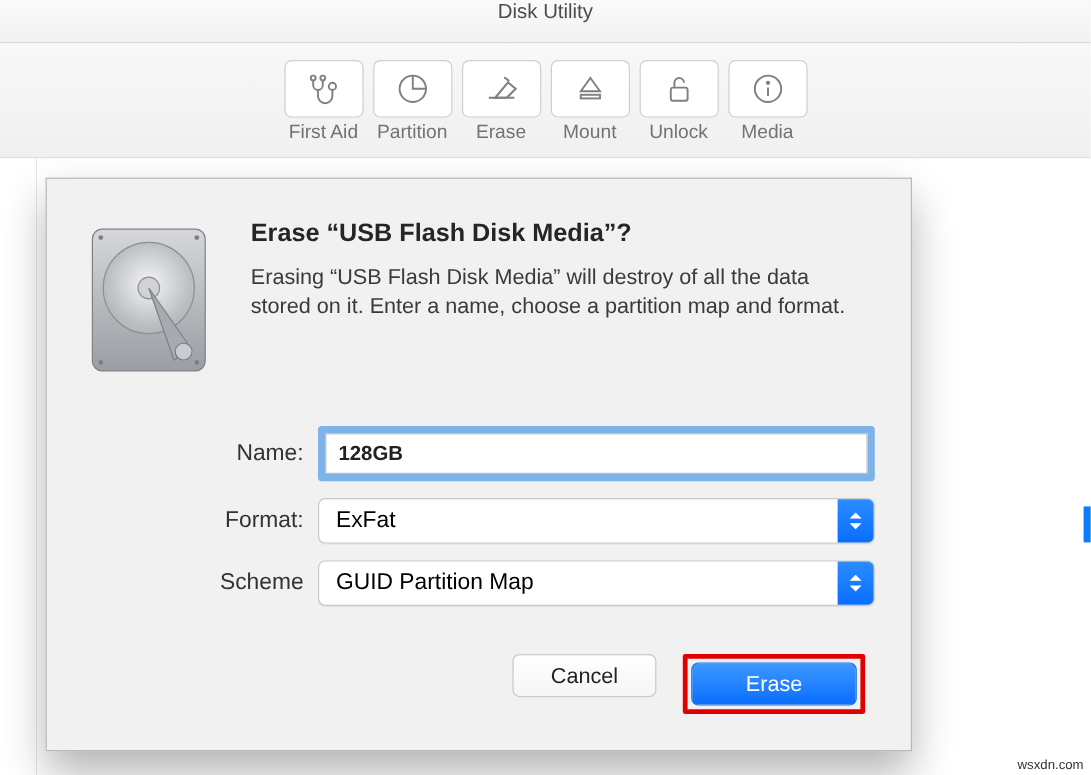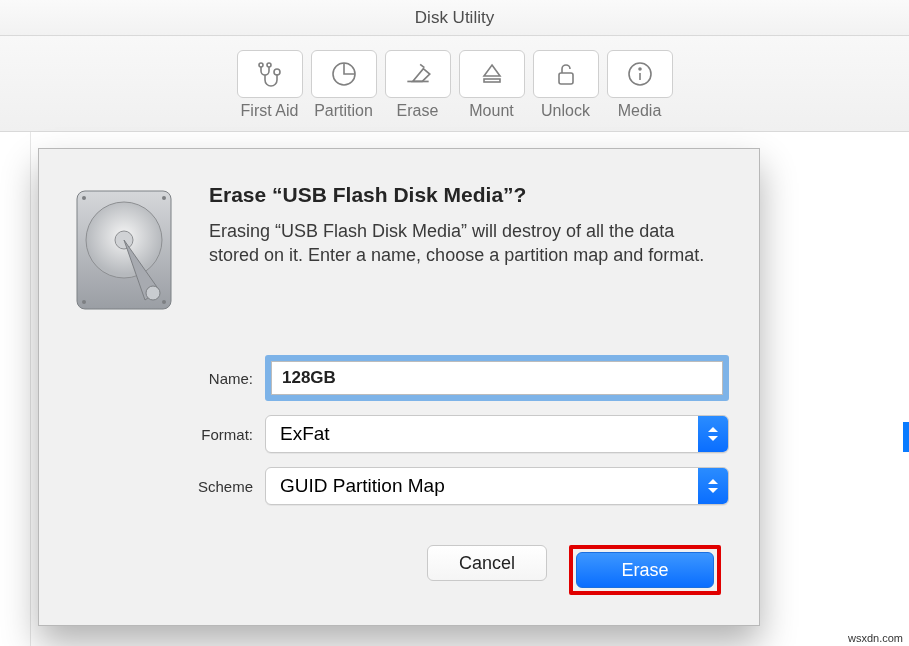--- a/index.html
+++ b/index.html
@@ -8,21 +8,20 @@
       background: #ffffff;
       width: 909px;
       height: 646px;
       overflow: hidden;
       position: relative;
     }
     .window { width: 100%; height: 100%; background: #fff; display: flex; flex-direction: column; }
     .titlebar {
       height: 36px;
       display: flex;
-      align-items: center;
       justify-content: center;
       background: linear-gradient(#fafafa, #f2f2f2);
       border-bottom: 1px solid #d9d9d9;
       font-size: 17px;
       color: #4d4d4d;
       position: relative;
     }
     .toolbar {
       height: 96px;
       display: flex;
@@ -54,21 +53,21 @@
       box-shadow: 0 18px 34px rgba(0,0,0,0.30);
       padding: 34px 30px 26px 30px;
     }
     .sheet-header { display: flex; gap: 30px; }
     .disk-icon-wrap { width: 110px; height: 130px; display:flex; align-items:flex-start; justify-content:center; padding-top:2px; }
     .sheet-text { flex: 1; }
     .sheet-title { font-size: 21px; font-weight: 700; color: #252525; margin-bottom: 12px; }
     .sheet-desc { font-size: 18px; color: #3a3a3a; line-height: 1.35; }
     .form-area { margin-top: 42px; }
     .form-row { display:flex; align-items:center; margin-bottom: 14px; }
-    .form-label { width: 196px; text-align: right; font-size: 15px; color: #333; padding-right: 12px; }
+    .form-label { width: 196px; text-align: right; font-size: 19px; color: #333; padding-right: 12px; }
     .text-field {
       flex: 1; height: 34px;
       background: #fff; border: 1px solid #c9c9c9;
       font-size: 17px; padding: 0 10px; font-weight: 600; color:#222;
     }
     .focus-wrap { flex:1; display:flex; padding:3px; border:3px solid #7db3e8; border-radius:3px; background:#7db3e8; }
     .focus-wrap .text-field { flex:1; border:1px solid #bcbcbc; }
     .select-wrap { flex:1; display:flex; position:relative; }
     .select {
       flex:1; height: 38px; background:#fff; border:1px solid #c9c9c9; border-radius:6px;

